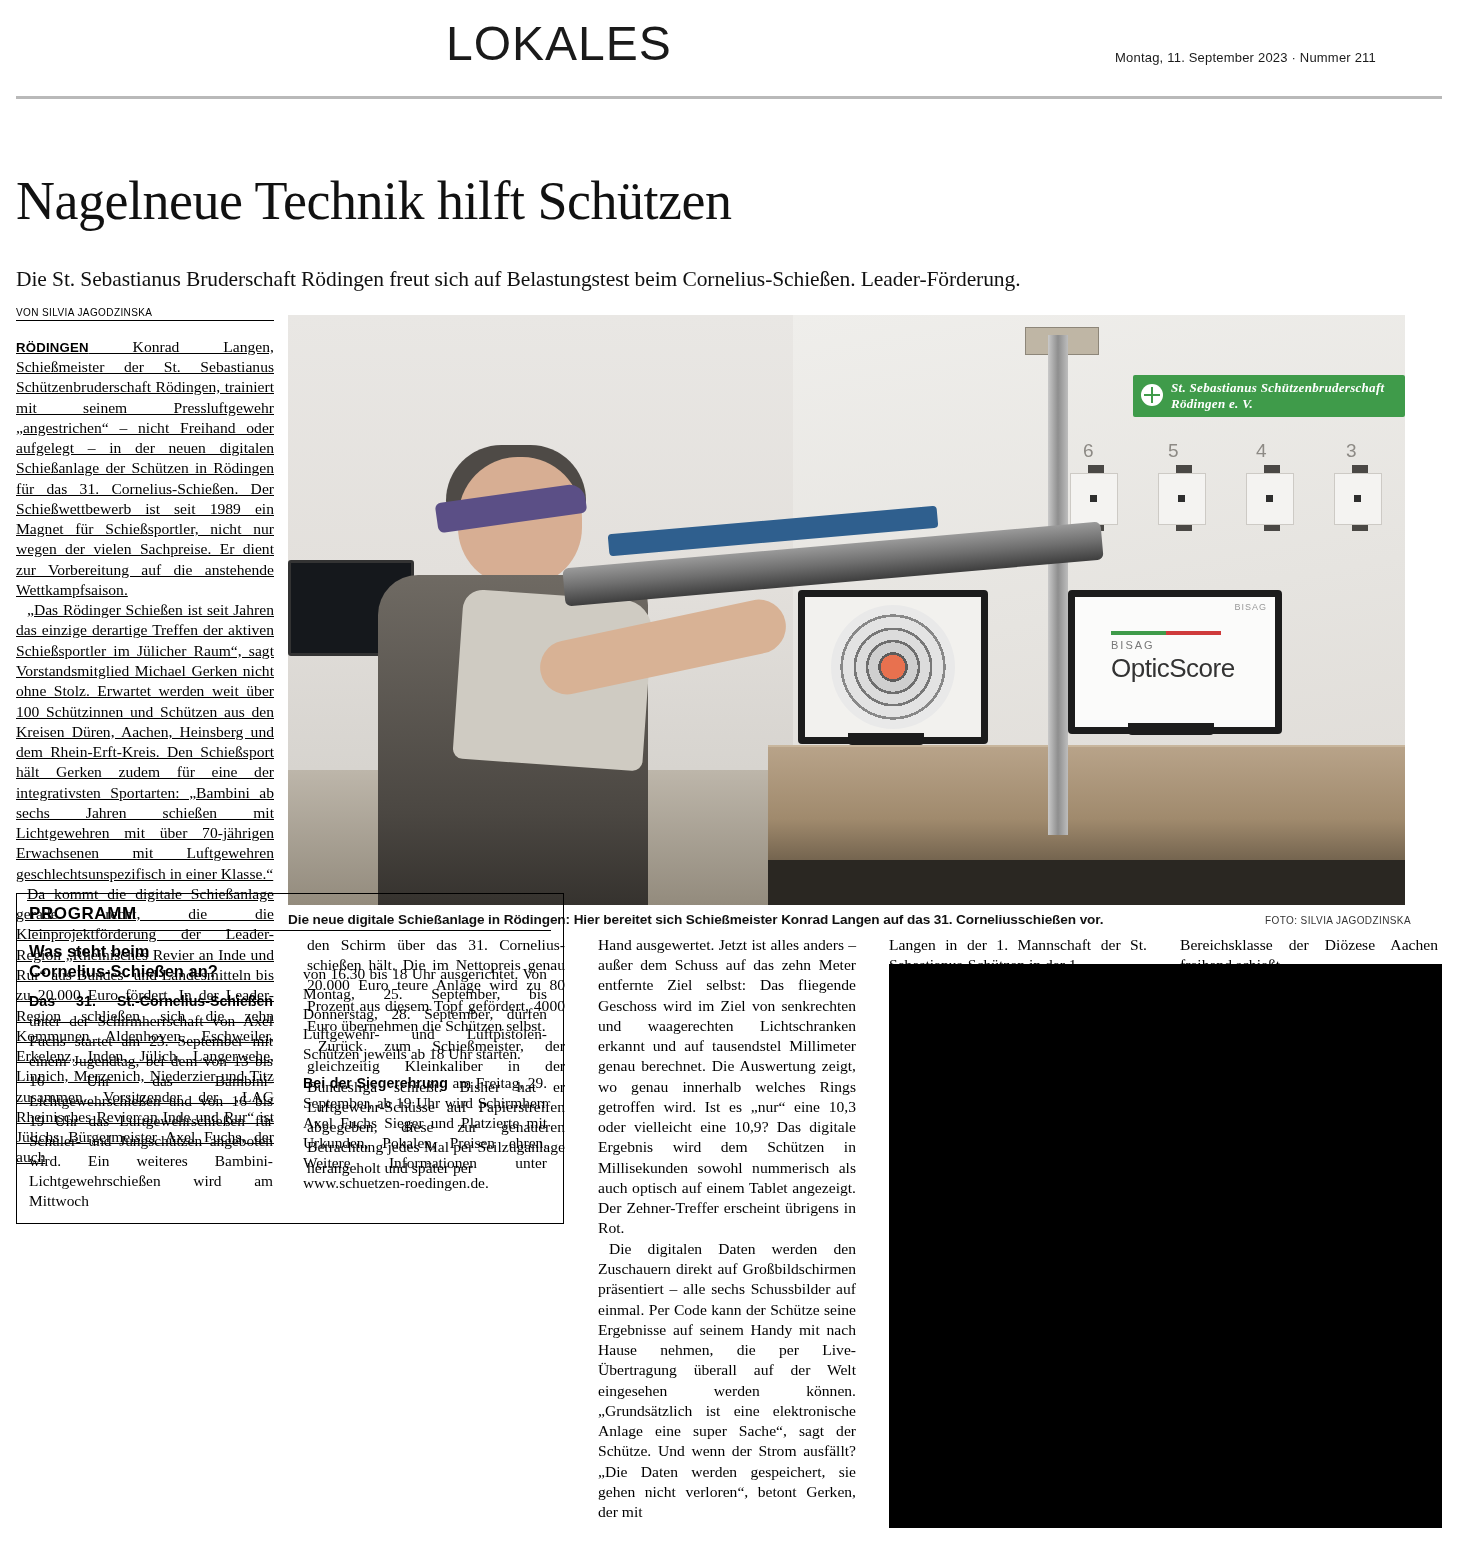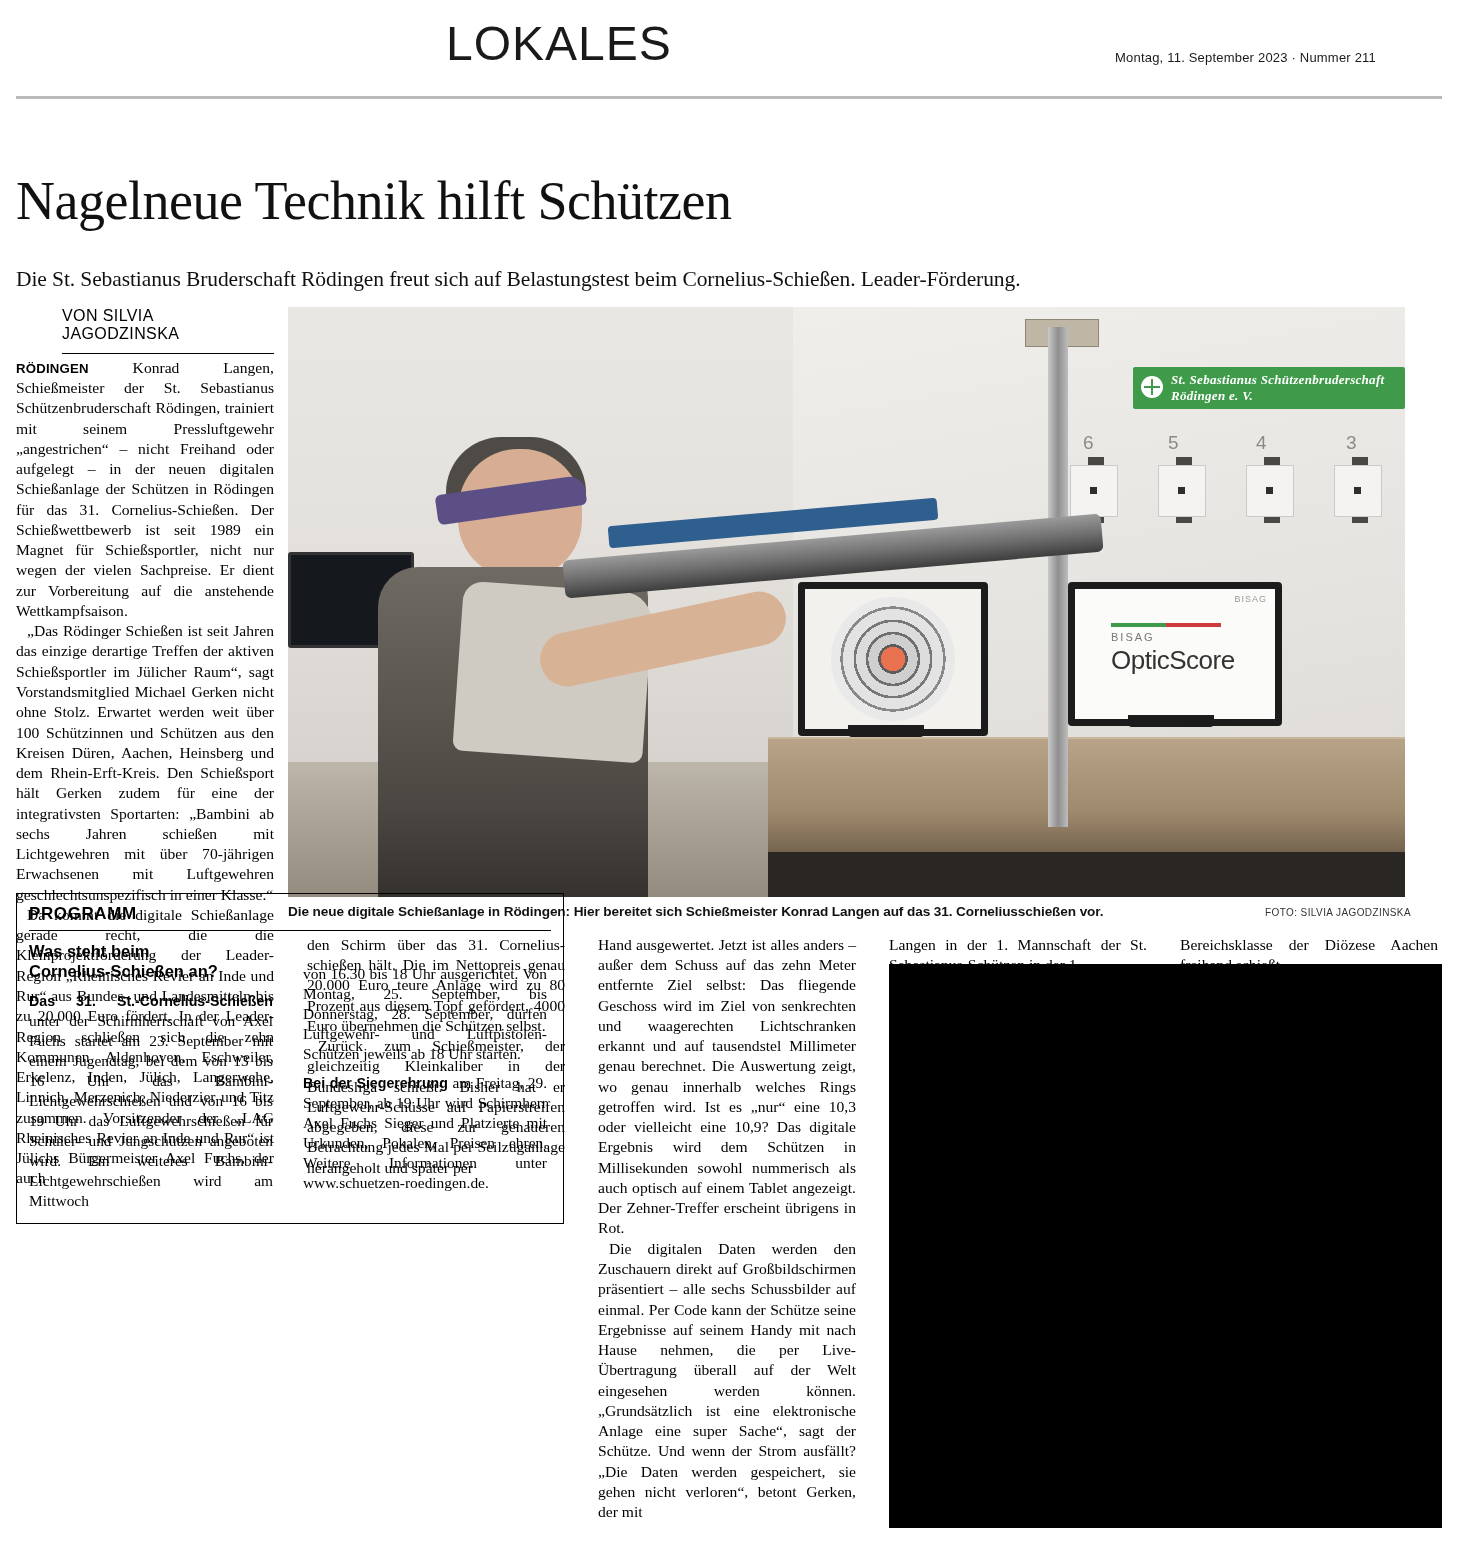--- a/index.html
+++ b/index.html
@@ -82,50 +82,49 @@
   }
 
   .col-left {
     position: absolute;
     left: 0;
     top: 0;
     width: 258px;
   }
   .byline {
     font-family: "Liberation Sans", sans-serif;
-    font-size: 16px;
+    font-size: 10px;
     letter-spacing: 0.4px;
-    padding-bottom: 10px;
+    padding-bottom: 2px;
     border-bottom: 1px solid #000;
     text-transform: uppercase;
-    margin-left: 46px;
   }
   .body-text {
     font-family: "Liberation Serif", serif;
     font-size: 15.6px;
     line-height: 1.30;
     text-align: justify;
     hyphens: auto;
     -webkit-hyphens: auto;
   }
-  .col-left .body-text { margin-top: 4px; }
+  .col-left .body-text { margin-top: 16px; text-decoration: underline; }
   .body-text p { margin: 0; text-indent: 0; }
   .body-text p + p { text-indent: 11px; }
   .dateline {
     font-family: "Liberation Sans", sans-serif;
     font-weight: bold;
     font-size: 13.2px;
     letter-spacing: 0.2px;
   }
 
   
   .photo-wrap {
     position: absolute;
     left: 272px;
-    top: 0;
+    top: 8px;
     width: 1123px;
   }
   .photo {
     position: relative;
     width: 1117px;
     height: 590px;
     overflow: hidden;
     background: #d8d6d2;
   }
   .ph-wall {

